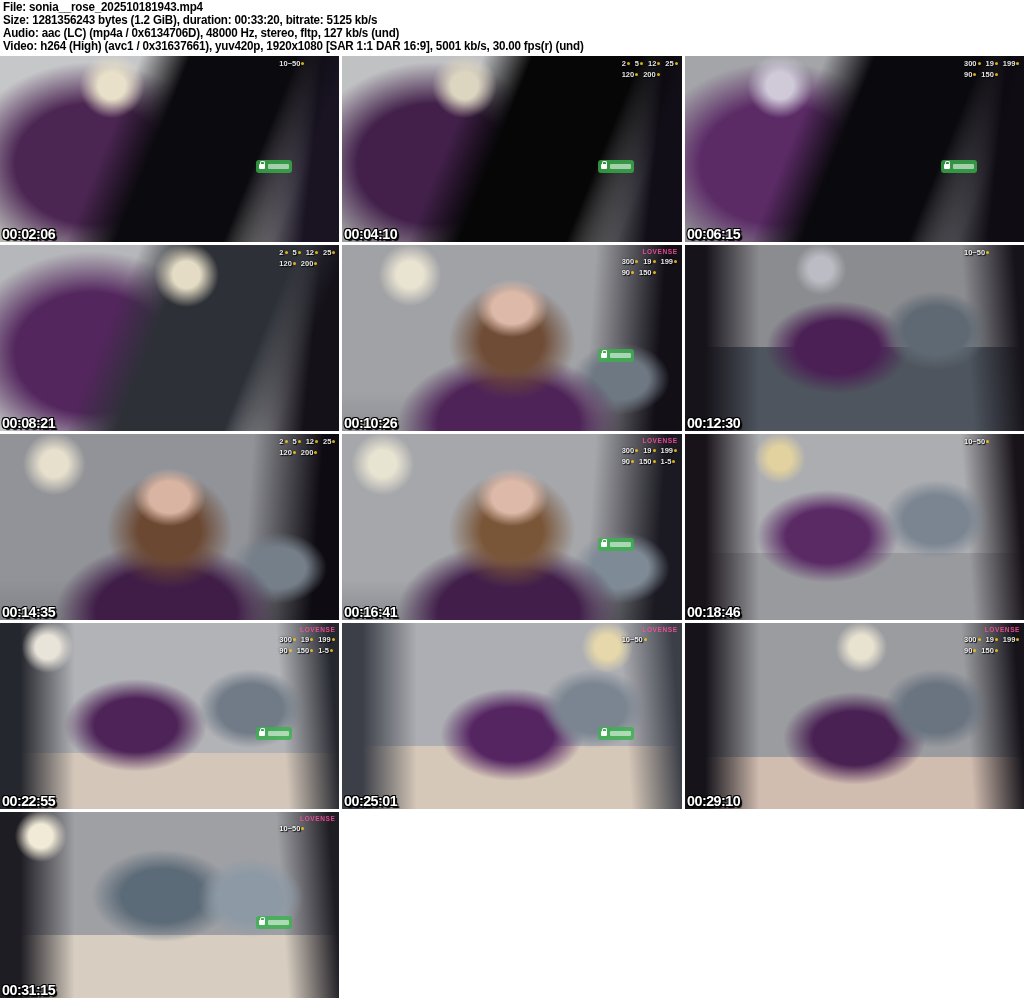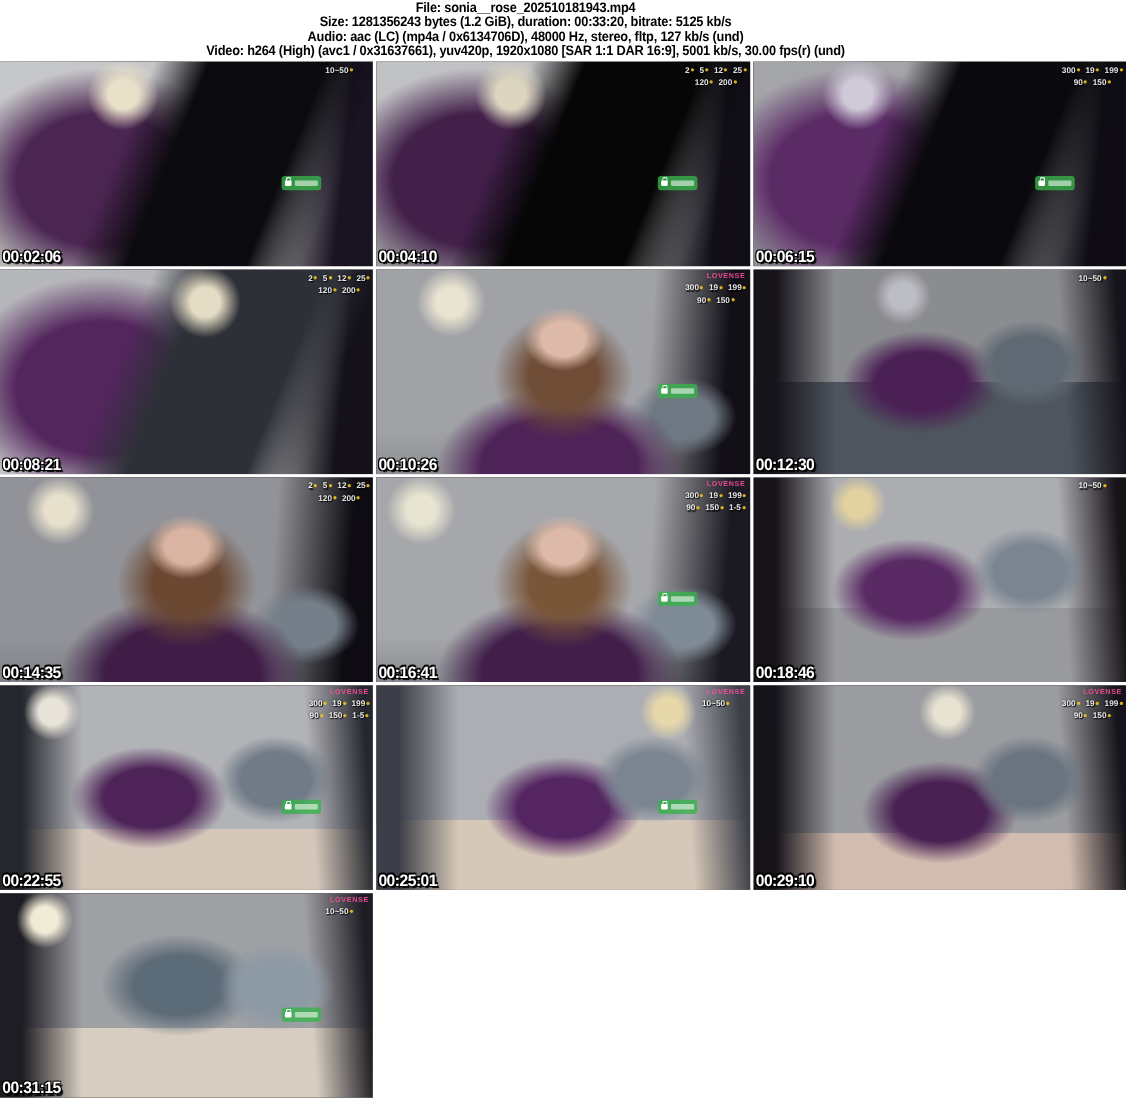--- a/index.html
+++ b/index.html
@@ -1,20 +1,20 @@
 <!DOCTYPE html>
 <html><head>
 <meta charset="utf-8">
 <style>
   html,body{margin:0;padding:0;background:#ffffff;}
   body{width:1024px;height:1003px;overflow:hidden;font-family:"Liberation Sans",sans-serif;}
   .sheet{width:1024px;height:1003px;background:#fff;}
 
   
-  .file-header{padding:1px 0 0 3px;text-align:center;}
+  .file-header{padding:1px 0 0 3px;}
   .hline{
     font-size:12.5px;font-weight:bold;color:#000;line-height:13px;
     white-space:nowrap;transform:scaleX(.93);transform-origin:0 50%;
     letter-spacing:-.2px;
   }
 
   
   .grid{
     margin-top:3px;
     display:grid;
@@ -64,21 +64,21 @@
 
   
   .cam-overlay{
     position:absolute;top:3px;right:2px;width:58px;
     text-align:center;opacity:.88;pointer-events:none;
   }
   .cam-title{
     font-size:6.5px;font-weight:bold;color:var(--pink,#ff4fa0);
     letter-spacing:.6px;margin-bottom:2px;text-align:right;padding-right:2px;
   }
-  .cam-values{display:flex;flex-wrap:wrap;justify-content:center;gap:2px 5px;}
+  .cam-values{display:flex;flex-wrap:wrap;justify-content:flex-start;gap:2px 5px;}
   .cam-val{
     font-size:7.5px;font-weight:bold;color:#fff;
     text-shadow:0 0 2px #000,1px 1px 1px #000;white-space:nowrap;
   }
   .cam-val::after{content:"";display:inline-block;width:3px;height:3px;margin-left:1px;
     border-radius:50%;background:var(--coin,#f5c518);vertical-align:1px;}
 
   
   .watermark{
     position:absolute;top:56%;right:14%;

